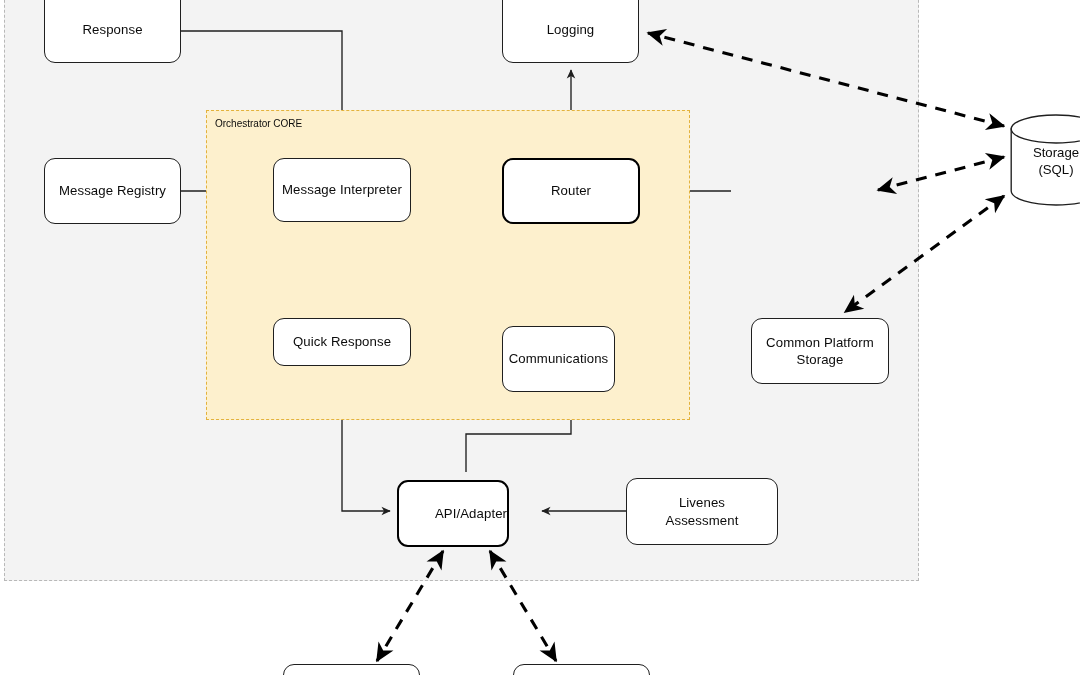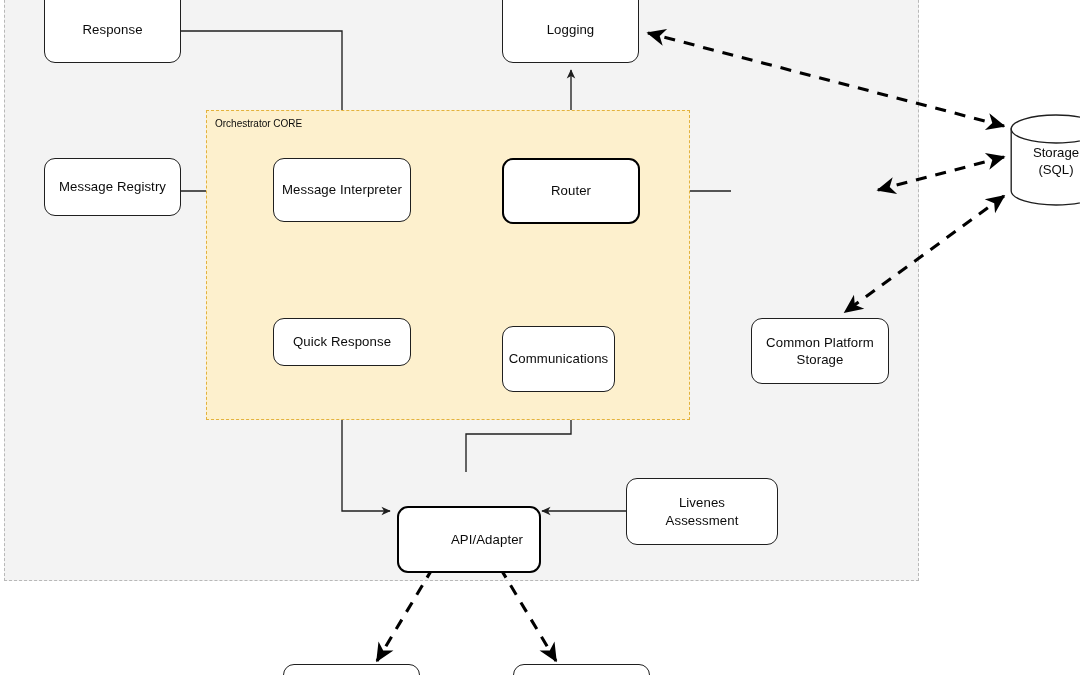--- a/index.html
+++ b/index.html
@@ -82,21 +82,21 @@
   </svg>
 
   <div class="node clip-top" style="left:44px;top:-3px;width:137px;height:66px;">
     <span class="lbl">Response</span>
   </div>
 
   <div class="node clip-top" style="left:502px;top:-3px;width:137px;height:66px;">
     <span class="lbl">Logging</span>
   </div>
 
-  <div class="node" style="left:44px;top:158px;width:137px;height:58px;">
+  <div class="node" style="left:44px;top:158px;width:137px;height:66px;">
     <span class="lbl">Message Registry</span>
   </div>
 
   <div class="node" style="left:273px;top:158px;width:138px;height:64px;">
     <span class="lbl">Message Interpreter</span>
   </div>
 
   <div class="node bold" style="left:502px;top:158px;width:138px;height:66px;">
     <span class="lbl">Router</span>
   </div>
@@ -108,21 +108,21 @@
 
   <div class="node" style="left:502px;top:326px;width:113px;height:66px;">
     <span class="lbl">Communications</span>
   </div>
 
   <div class="node" style="left:731px;top:318px;width:138px;height:66px;margin-left:20px;">
     <span class="lbl">Common Platform
 Storage</span>
   </div>
 
-  <div class="node bold" style="left:397px;top:506px;width:144px;height:67px;padding-left:36px;">
+  <div class="node bold" style="left:397px;top:480px;width:112px;height:67px;padding-left:36px;">
     <span class="lbl">API/Adapter</span>
   </div>
 
   <div class="node" style="left:626px;top:478px;width:152px;height:67px;">
     <span class="lbl">Livenes
 Assessment</span>
   </div>
 
   <div class="cyl" style="left:1010px;top:114px;width:92px;height:92px;">
     <svg width="92" height="92" viewBox="0 0 92 92" xmlns="http://www.w3.org/2000/svg">

